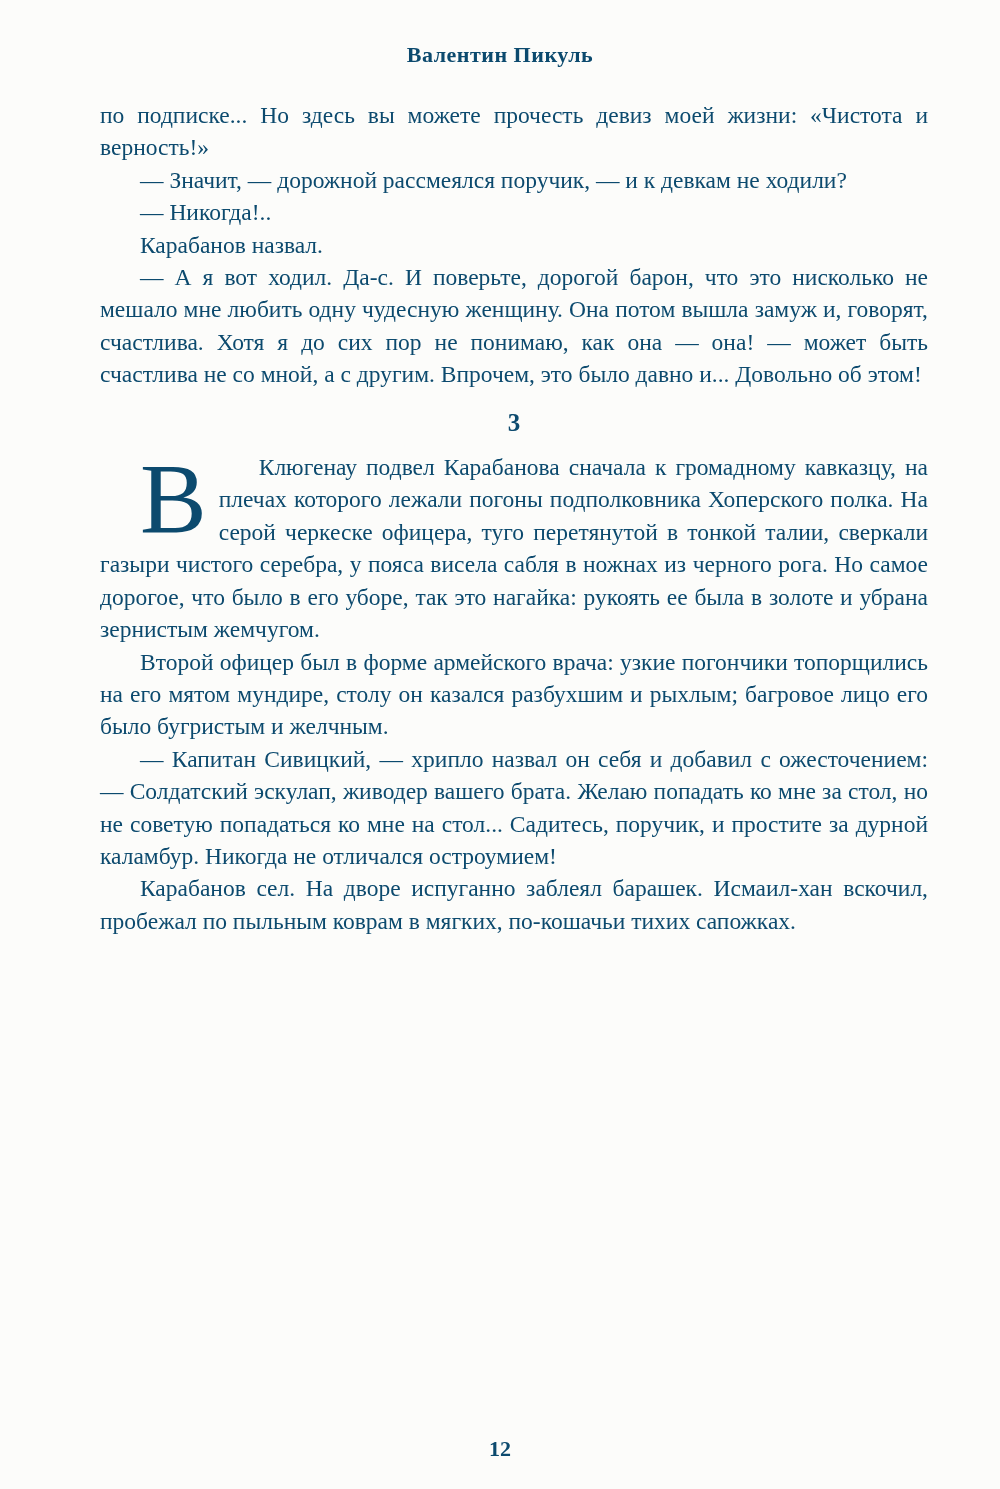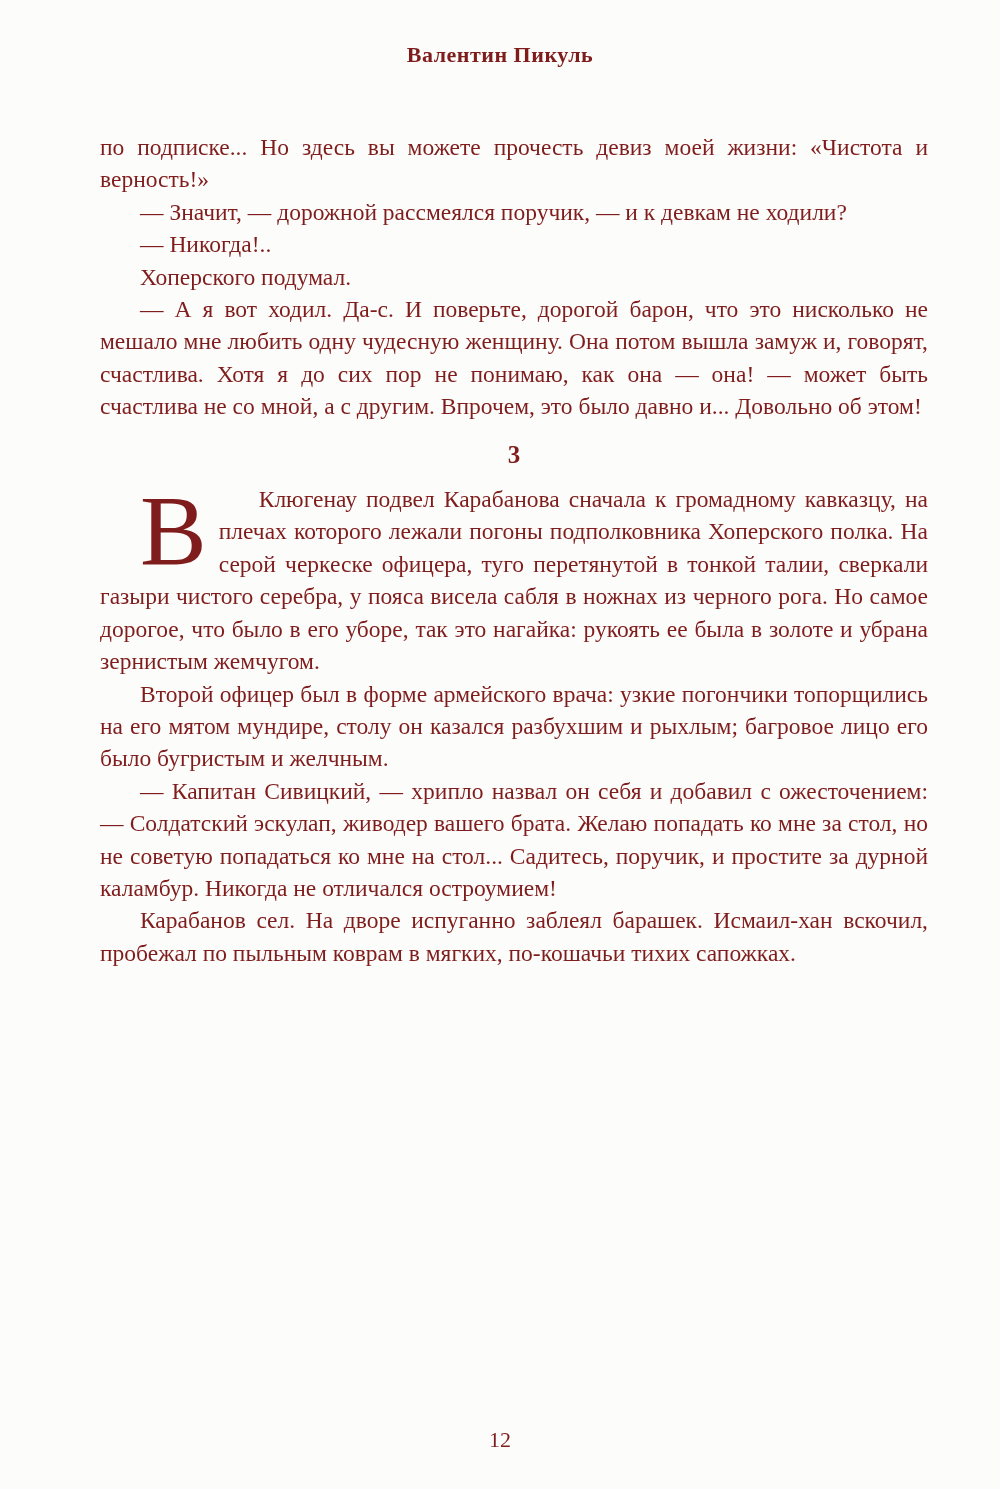--- a/index.html
+++ b/index.html
@@ -7,21 +7,21 @@
     padding: 0;
     background: #ffffff;
   }
   .page {
     position: relative;
     width: 1000px;
     height: 1489px;
     background: #fcfcfa;
     box-sizing: border-box;
     font-family: "Liberation Serif", "DejaVu Serif", serif;
-    color: #7f1d1d;
+    color: #0c4a6e;
     overflow: hidden;
   }
   .running-header {
     position: absolute;
     top: 42px;
     left: 0;
     width: 100%;
     text-align: center;
     font-weight: bold;
     font-size: 22px;
@@ -36,62 +36,61 @@
     line-height: 32.4px;
     text-align: justify;
   }
   .text-block p {
     margin: 0;
     padding: 0;
     text-indent: 40px;
   }
   .text-block p.noindent {
     text-indent: 0;
-    margin-top: 32px;
   }
   .section-number {
     margin: 16px 0 12px 0;
     text-align: center;
     font-weight: bold;
     font-size: 25px;
     text-indent: 0;
   }
   .dropcap-para {
     text-indent: 0;
   }
   .dropcap {
     float: left;
     font-size: 100px;
     line-height: 80px;
     padding: 8px 12px 0 0;
     font-weight: normal;
   }
   .page-number {
     position: absolute;
-    bottom: 36px;
+    bottom: 27px;
     left: 0;
     width: 100%;
     text-align: center;
-    font-weight: normal;
+    font-weight: bold;
     font-size: 22px;
   }
 </style>
 </head>
 <body>
 
 <div class="page">
 
   <div class="running-header">Валентин Пикуль</div>
 
   <div class="text-block">
 
     <p class="noindent">по подписке... Но здесь вы можете прочесть девиз моей жизни: «Чистота и верность!»</p>
     <p>— Значит, — дорожной рассмеялся поручик, — и к девкам не ходили?</p>
     <p>— Никогда!..</p>
-    <p>Хоперского подумал.</p>
+    <p>Карабанов назвал.</p>
     <p>— А я вот ходил. Да-с. И поверьте, дорогой барон, что это нисколько не мешало мне любить одну чудесную женщину. Она потом вышла замуж и, говорят, счастлива. Хотя я до сих пор не понимаю, как она — она! — может быть счастлива не со мной, а с другим. Впрочем, это было давно и... Довольно об этом!</p>
 
     <h2 class="section-number">3</h2>
 
     <p class="dropcap-para">
       <span class="dropcap">В</span>
     </p>
 
     <p>Клюгенау подвел Карабанова сначала к громадному кавказцу, на плечах которого лежали погоны подполковника Хоперского полка. На серой черкеске офицера, туго перетянутой в тонкой талии, сверкали газыри чистого серебра, у пояса висела сабля в ножнах из черного рога. Но самое дорогое, что было в его уборе, так это нагайка: рукоять ее была в золоте и убрана зернистым жемчугом.</p>
     <p>Второй офицер был в форме армейского врача: узкие погончики топорщились на его мятом мундире, столу он казался разбухшим и рыхлым; багровое лицо его было бугристым и желчным.</p>

